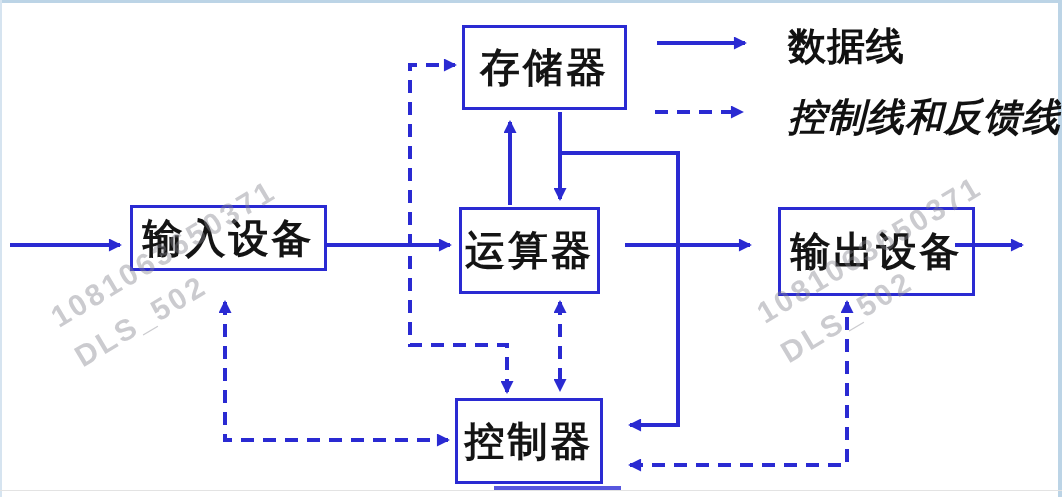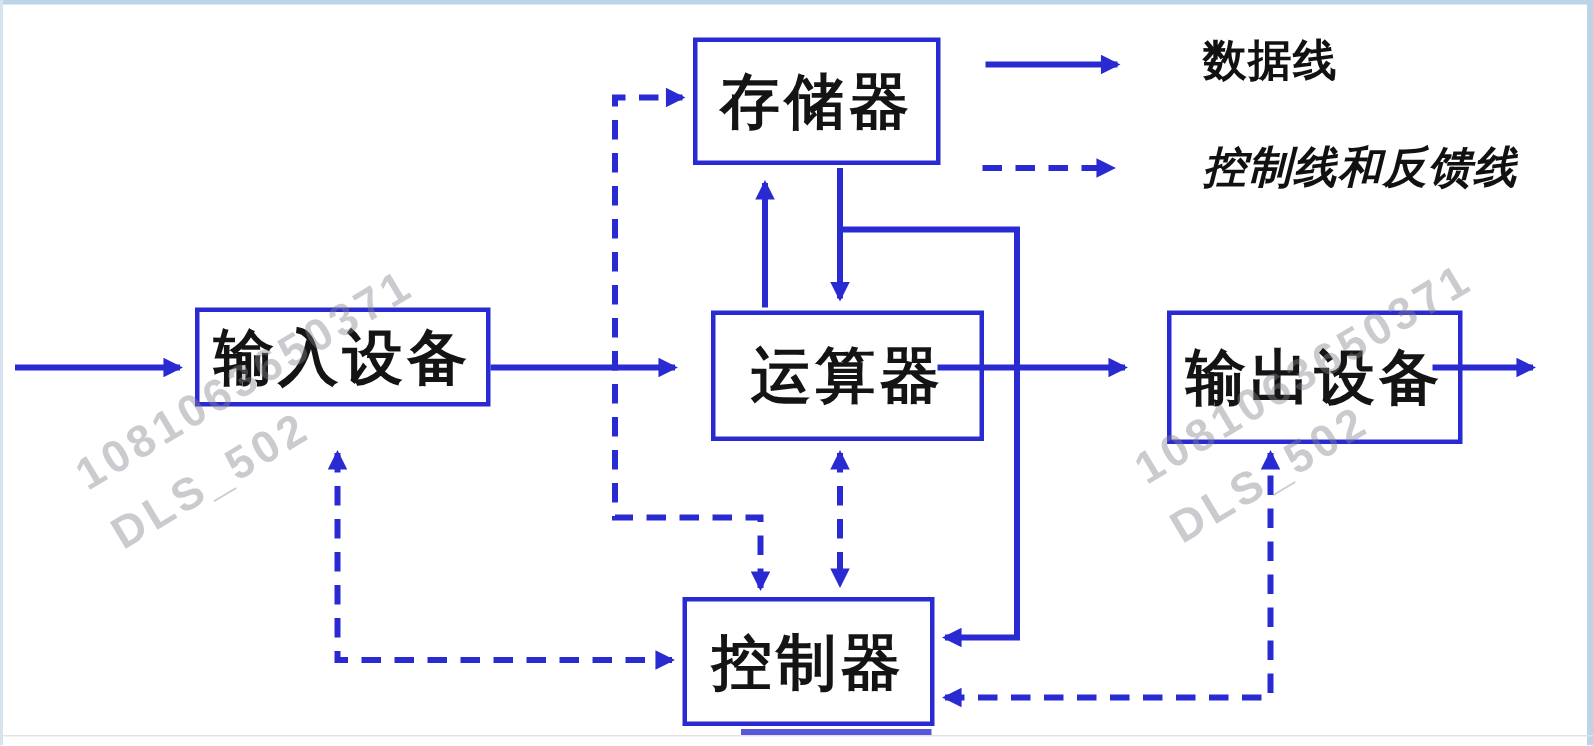--- a/index.html
+++ b/index.html
@@ -13,29 +13,29 @@
   .frame-bottom{position:absolute;left:0;top:490px;width:1062px;height:1px;background:#e3e3e3;}
 
   .box{
     position:absolute;box-sizing:border-box;background:#ffffff;
     border:3px solid #2a2ad2;display:flex;align-items:center;justify-content:center;
     font-size:40px;font-weight:bold;color:#141414;letter-spacing:3px;z-index:2;
     white-space:nowrap;
   }
   #box-memory {left:462px;top:25px; width:165px;height:85px;}
   #box-input  {left:130px;top:205px;width:197px;height:66px;}
-  #box-alu    {left:474px;top:207px;width:182px;height:87px;}
+  #box-alu    {left:459px;top:207px;width:141px;height:87px;}
   #box-output {left:778px;top:207px;width:197px;height:89px;}
-  #box-control{left:455px;top:398px;width:168px;height:86px;}
+  #box-control{left:455px;top:398px;width:148px;height:86px;}
 
   svg.wires{position:absolute;left:0;top:0;z-index:3;pointer-events:none;}
 
   .legend-label{
-    position:absolute;font-size:29px;font-weight:bold;color:#111111;
-    white-space:nowrap;z-index:4;letter-spacing:1px;margin-left:14px;
+    position:absolute;font-size:38px;font-weight:bold;color:#111111;
+    white-space:nowrap;z-index:4;letter-spacing:1px;
   }
   #legend-data-label{left:788px;top:21px;}
   #legend-control-label{left:788px;top:92px;font-style:italic;}
 
   .watermark{
     position:absolute;z-index:5;color:rgba(130,130,140,0.42);
     font-size:30px;letter-spacing:3px;line-height:46px;font-weight:bold;
     transform:rotate(-31deg);transform-origin:left top;pointer-events:none;
     white-space:nowrap;
   }

